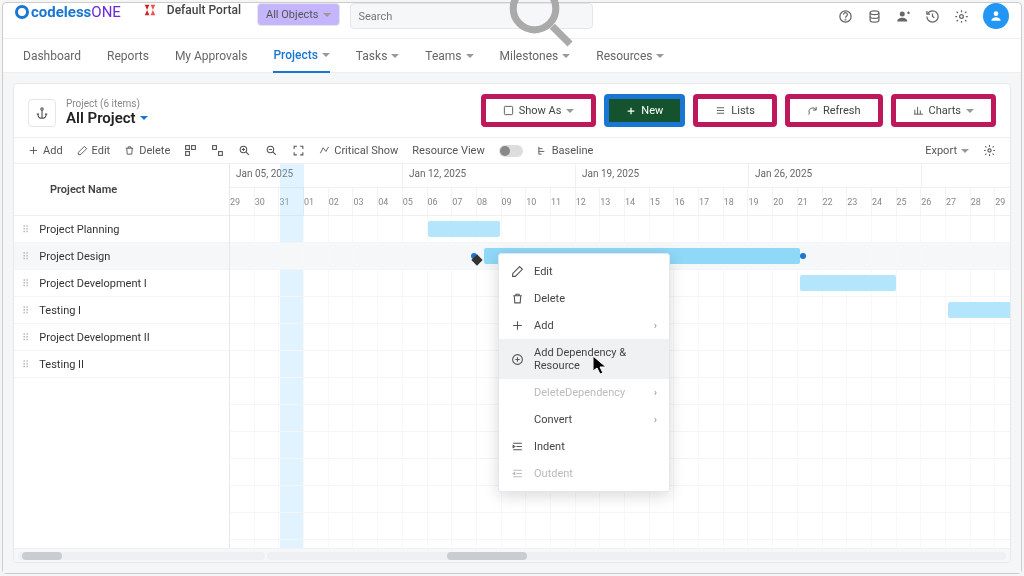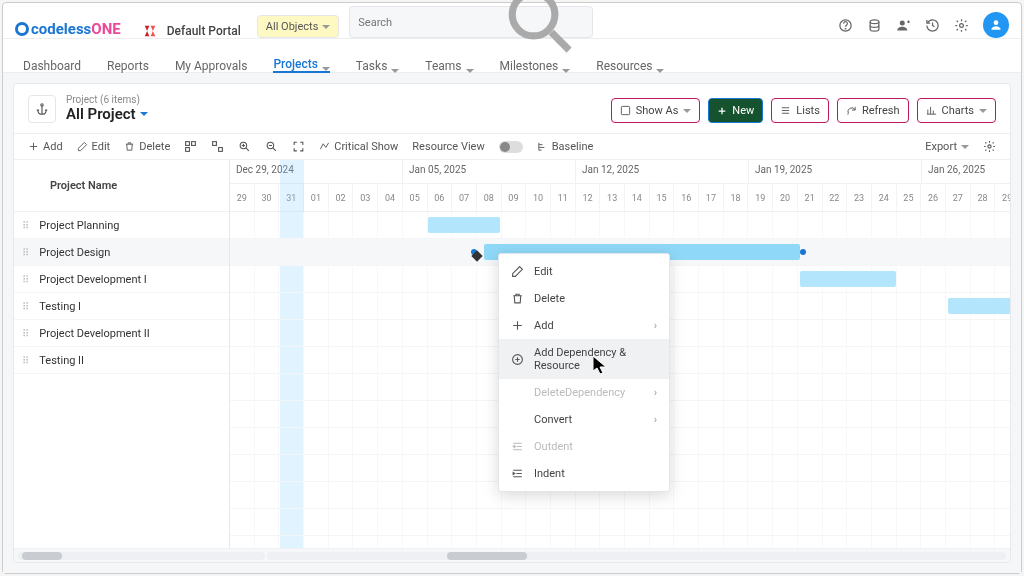--- a/index.html
+++ b/index.html
@@ -1,60 +1,60 @@
 <!DOCTYPE html>
 <html><head>
 <meta charset="utf-8">
 <style>
 *{box-sizing:border-box;margin:0;padding:0;font-family:-apple-system,BlinkMacSystemFont,"Segoe UI",Roboto,sans-serif}
 body{background:#f5f5f5;width:1024px;height:576px;overflow:hidden;font-size:12px;color:#333}
 .app{background:#fff;border:1px solid #ccc;width:1020px;height:572px;margin:2px;display:flex;flex-direction:column;border-radius:4px}
-.topbar{display:flex;align-items:flex-end;height:36px;padding:0 12px;gap:10px;border-bottom:1px solid #eee}
+.topbar{display:flex;align-items:flex-start;height:36px;padding:0 12px;gap:10px;border-bottom:1px solid #eee}
 .logo{display:flex;align-items:center;font-weight:700;font-size:15px;color:#1976d2}
-.logo b{color:#ec4899;font-weight:700}
+.logo b{color:#6d28d9;font-weight:400}
 .logo-o{width:14px;height:14px;border:3px solid #1976d2;border-radius:50%;display:inline-block;margin-right:2px}
 .plogo{width:14px;height:14px;margin-left:12px}
 .portal-sel{color:#444;font-weight:500;margin-right:6px}
-.obj-sel{background:#fef9c3;border:1px solid #e3e6ea;padding:4px 8px;border-radius:4px;font-size:11px;color:#555;display:flex;align-items:center;gap:4px}
-.search{flex:1;max-width:260px;background:#f6f7f9;border:1px solid #e3e6ea;border-radius:4px;display:flex;align-items:center;padding:0 8px;height:32px}
+.obj-sel{background:#c4b5fd;border:1px solid #e3e6ea;padding:4px 8px;border-radius:4px;font-size:11px;color:#555;display:flex;align-items:center;gap:4px}
+.search{flex:1;max-width:260px;background:#f6f7f9;border:1px solid #e3e6ea;border-radius:4px;display:flex;align-items:center;padding:0 8px;height:26px}
 .search input{border:none;background:transparent;outline:none;flex:1;font-size:11px}
 .spacer{flex:1}
 .ticons{display:flex;align-items:center;gap:14px;color:#666}
 .ticons .ic{width:15px;height:15px;cursor:pointer}
 .avatar{width:26px;height:26px;background:#2196f3;border-radius:50%;display:flex;align-items:center;justify-content:center}
 .avatar svg{width:14px;height:14px;fill:#fff}
 .navbar{display:flex;align-items:center;height:34px;padding:0 20px;gap:26px;border-bottom:1px solid #eee;font-size:12px;color:#666}
-.navbar .nitem{display:flex;align-items:flex-end;gap:4px;cursor:pointer;height:34px}
+.navbar .nitem{display:flex;align-items:center;gap:4px;cursor:pointer;height:34px}
 .navbar .nitem.active{color:#1976d2;font-weight:500;border-bottom:2px solid #1976d2}
 .caret{width:0;height:0;border-left:4px solid transparent;border-right:4px solid transparent;border-top:4px solid #999}
 .page{flex:1;background:#f5f6f8;padding:10px;display:flex;flex-direction:column;overflow:hidden}
 .card{background:#fff;border:1px solid #e6e8ec;border-radius:4px;flex:1;display:flex;flex-direction:column;overflow:hidden}
 .phead{display:flex;align-items:flex-end;padding:10px 14px;gap:10px}
 .anchor{width:28px;height:28px;border:1px solid #e3e6ea;border-radius:4px;display:flex;align-items:center;justify-content:center;color:#555}
 .ptitle small{font-size:10px;color:#888;display:block}
 .ptitle h2{font-size:15px;font-weight:600;color:#222;display:flex;align-items:center;gap:4px}
 .phead-r{margin-left:auto;display:flex;gap:8px}
-.btn{border:1px solid #be185d;background:#fff;padding:5px 8px;border-radius:4px;font-size:11px;color:#444;display:flex;align-items:center;gap:5px;cursor:pointer}
+.btn{border:5px solid #be185d;background:#fff;padding:5px 17px;border-radius:4px;font-size:11px;color:#444;display:flex;align-items:center;gap:5px;cursor:pointer}
 .btn.primary{background:#14532d;border-color:#1976d2;color:#fff}
 .toolbar{display:flex;align-items:center;padding:6px 14px;gap:14px;border-top:1px solid #eef0f3;border-bottom:1px solid #eef0f3;font-size:11px;color:#555}
 .tbtn{display:flex;align-items:center;gap:4px;cursor:pointer}
 .toggle{width:24px;height:12px;background:#ddd;border-radius:6px;position:relative}
 .toggle::after{content:"";position:absolute;width:10px;height:10px;background:#888;border-radius:50%;top:1px;left:1px}
 .gantt{flex:1;display:flex;overflow:hidden;position:relative}
 .leftcol{width:216px;border-right:1px solid #e6e8ec;display:flex;flex-direction:column}
 .lh{height:52px;display:flex;align-items:center;padding-left:36px;font-size:11px;font-weight:600;color:#444;border-bottom:1px solid #eef0f3}
 .lrow{height:27px;display:flex;align-items:center;padding-left:8px;gap:12px;font-size:11px;color:#333;border-bottom:1px solid #f4f5f7}
 .lrow.hl{background:#f6f7f9}
 .grip{color:#bbb;font-size:10px;letter-spacing:-2px}
 .rightcol{flex:1;overflow:hidden;position:relative}
 .rh{height:52px;border-bottom:1px solid #eef0f3;display:flex;flex-direction:column}
 .rh1{height:24px;display:flex}
 .rh1 div{flex:0 0 173px;border-right:1px solid #eef0f3;font-size:10px;color:#666;padding:4px 6px}
 .rh2{height:28px;display:flex}
-.rh2 div{flex:0 0 24.7px;border-right:1px solid #f2f3f5;border-top:1px solid #eef0f3;font-size:9px;color:#888;text-align:center;line-height:28px}
+.rh2 div{flex:0 0 24.7px;border-right:1px solid #f2f3f5;border-top:1px solid #eef0f3;font-size:9px;color:#888;text-align:left;line-height:28px}
 .rbody{position:relative}
 .rrow{height:27px;border-bottom:1px solid #f4f5f7;display:flex}
 .rrow.hl{background:#f6f7f9}
 .cell{flex:0 0 24.7px;border-right:1px solid #f7f8f9}
 .today{position:absolute;left:50px;top:0;bottom:0;width:24px;background:rgba(135,206,250,0.25);z-index:0}
 .bar{position:absolute;height:16px;background:#b3e5fc;border-radius:2px;z-index:2}
 .mst{position:absolute;width:8px;height:8px;background:#333;transform:rotate(45deg);z-index:3}
 .bar.main{background:#8fd8f7}
 .dot{position:absolute;width:6px;height:6px;background:#1976d2;border-radius:50%;z-index:3}
 .ctxmenu{position:absolute;left:498px;top:253px;width:172px;background:#fff;border:1px solid #e3e6ea;border-radius:3px;box-shadow:0 4px 16px rgba(0,0,0,0.15);z-index:100;font-size:11px;padding:4px 0}
@@ -308,21 +308,20 @@
               <div class="lrow">
                 <span class="grip">⠿</span>
                 <span>Testing II</span>
               </div>
             </div>
         </div>
         <div class="rightcol">
           <div class="today"></div>
           <div class="rh">
             <div class="rh1" id="rh1">
-                <div>Dec 29, 2024</div>
                 <div>Jan 05, 2025</div>
                 <div>Jan 12, 2025</div>
                 <div>Jan 19, 2025</div>
                 <div>Jan 26, 2025</div>
               </div>
             <div class="rh2" id="rh2">
                 <div>29</div>
                 <div>30</div>
                 <div>31</div>
                 <div>01</div>
@@ -852,29 +851,29 @@
     <div class="mitem dis">
       <svg class="mic" viewBox="0 0 24 24" fill="none" stroke="#bbb" stroke-width="2"></svg>
       <span>DeleteDependency</span>
       <span class="arrow">›</span>
     </div>
     <div class="mitem">
       <svg class="mic" viewBox="0 0 24 24" fill="none" stroke="#555" stroke-width="2"></svg>
       <span>Convert</span>
       <span class="arrow">›</span>
     </div>
+    <div class="mitem">
+      <svg class="mic" viewBox="0 0 24 24" fill="none" stroke="#555" stroke-width="2">
+        <path d="M4 6h16M10 12h10M4 18h16M4 10l3 2-3 2z" fill="#555"></path>
+      </svg>
+      <span>Indent</span>
+    </div>
     <div class="mitem dis">
       <svg class="mic" viewBox="0 0 24 24" fill="none" stroke="#bbb" stroke-width="2">
         <path d="M4 6h16M10 12h10M4 18h16M7 10l-3 2 3 2z" fill="#555"></path>
       </svg>
       <span>Outdent</span>
-    </div>
-    <div class="mitem">
-      <svg class="mic" viewBox="0 0 24 24" fill="none" stroke="#555" stroke-width="2">
-        <path d="M4 6h16M10 12h10M4 18h16M4 10l3 2-3 2z" fill="#555"></path>
-      </svg>
-      <span>Indent</span>
     </div>
   </div>
 
 <svg class="cursor" width="16" height="20" viewBox="0 0 16 20">
     <path d="M0 0l0 15 4-3 3 6 3-1-3-6 6 0z" fill="#000" stroke="#fff" stroke-width="1"></path>
   </svg>
 
 </body></html>

